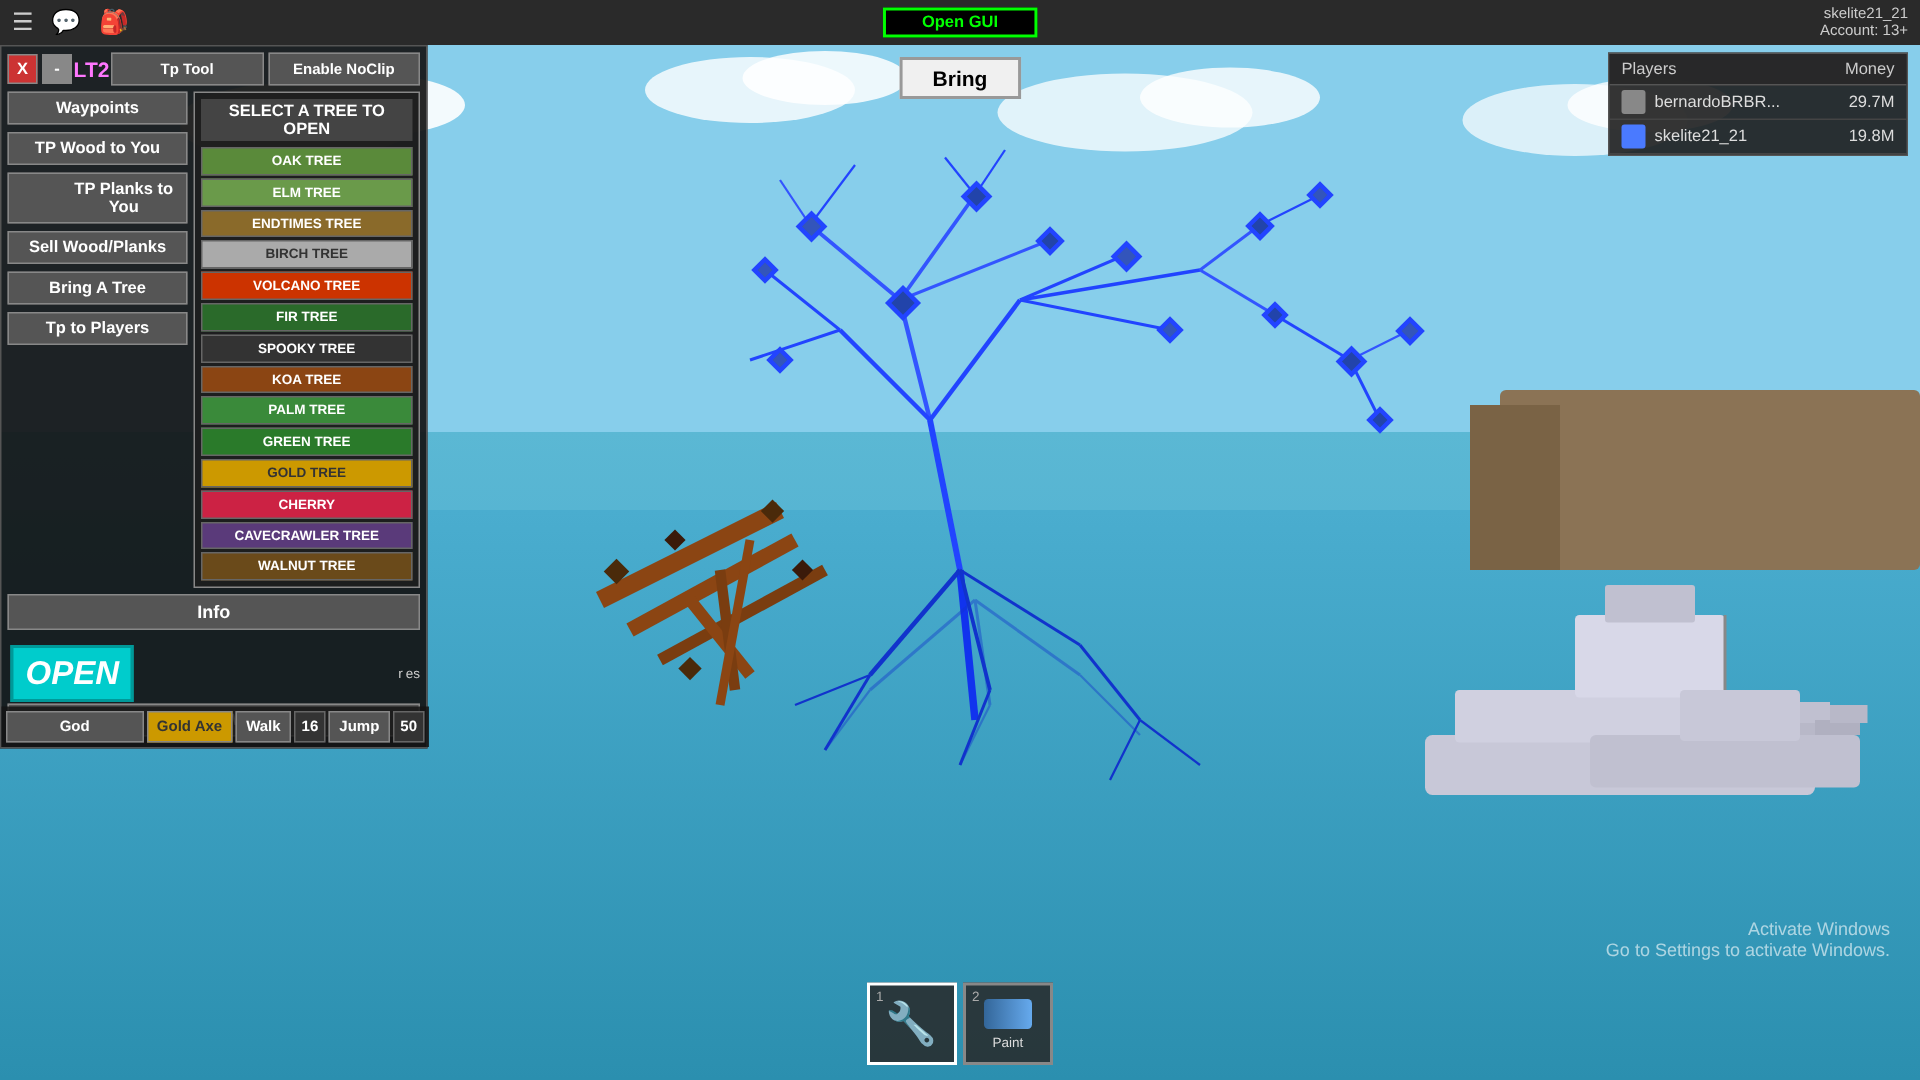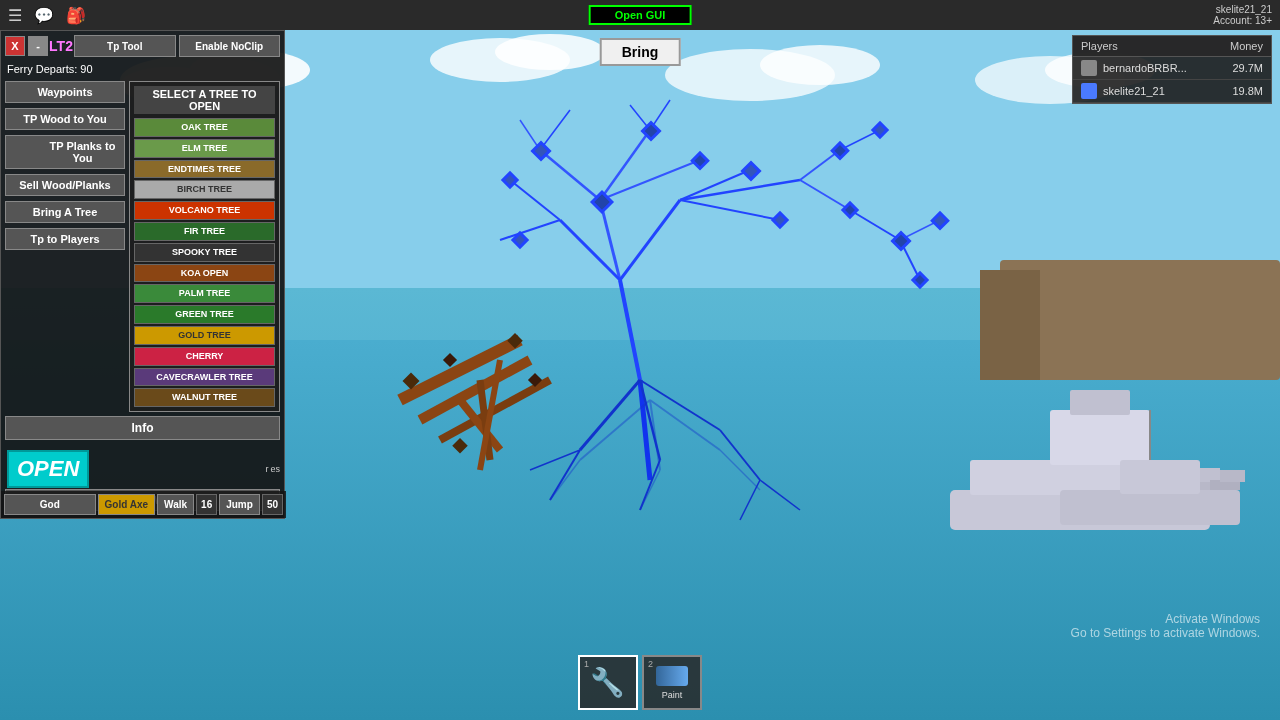--- a/index.html
+++ b/index.html
@@ -574,24 +574,20 @@
   
   <div id="panel-top">
     <div class="panel-ctrl-btn" id="btn-x">X</div>
     <div class="panel-ctrl-btn" id="btn-min">-</div>
     <div class="panel-ctrl-btn" id="btn-lt2">LT2</div>
     <button class="panel-top-btn">Tp Tool</button>
     <button class="panel-top-btn">Enable NoClip</button>
   </div>
 
   
-  <div id="ferry-info">
-    <span>Ferry Departs:</span>
-    <span>90</span>
-  </div>
 
   
   <div style="display:flex; gap:4px;">
 
     <div style="display:flex; flex-direction:column; width:120px; gap:2px;">
       <button class="action-btn" id="btn-waypoints">Waypoints</button>
       <button class="action-btn" id="btn-tp-wood">TP Wood to You</button>
       <button class="action-btn" id="btn-tp-planks">TP Planks to You</button>
       <button class="action-btn" id="btn-sell-wood">Sell Wood/Planks</button>
       <button class="action-btn" id="btn-bring-tree">Bring A Tree</button>
@@ -610,21 +606,21 @@
 TREE</button>
           <button class="tree-btn tree-birch">BIRCH
 TREE</button>
           <button class="tree-btn tree-volcano">VOLCANO
 TREE</button>
           <button class="tree-btn tree-fir">FIR
 TREE</button>
           <button class="tree-btn tree-spooky">SPOOKY
 TREE</button>
           <button class="tree-btn tree-koa">KOA
-OPEN</button>
+TREE</button>
           <button class="tree-btn tree-palm">PALM
 TREE</button>
           <button class="tree-btn tree-green">GREEN
 TREE</button>
           <button class="tree-btn tree-gold">GOLD
 TREE</button>
           <button class="tree-btn tree-cherry">CHERRY</button>
           <button class="tree-btn tree-cavecrawler" style="grid-column: span 1;">CAVECRAWLER
 TREE</button>
           <button class="tree-btn tree-walnut">WALNUT

